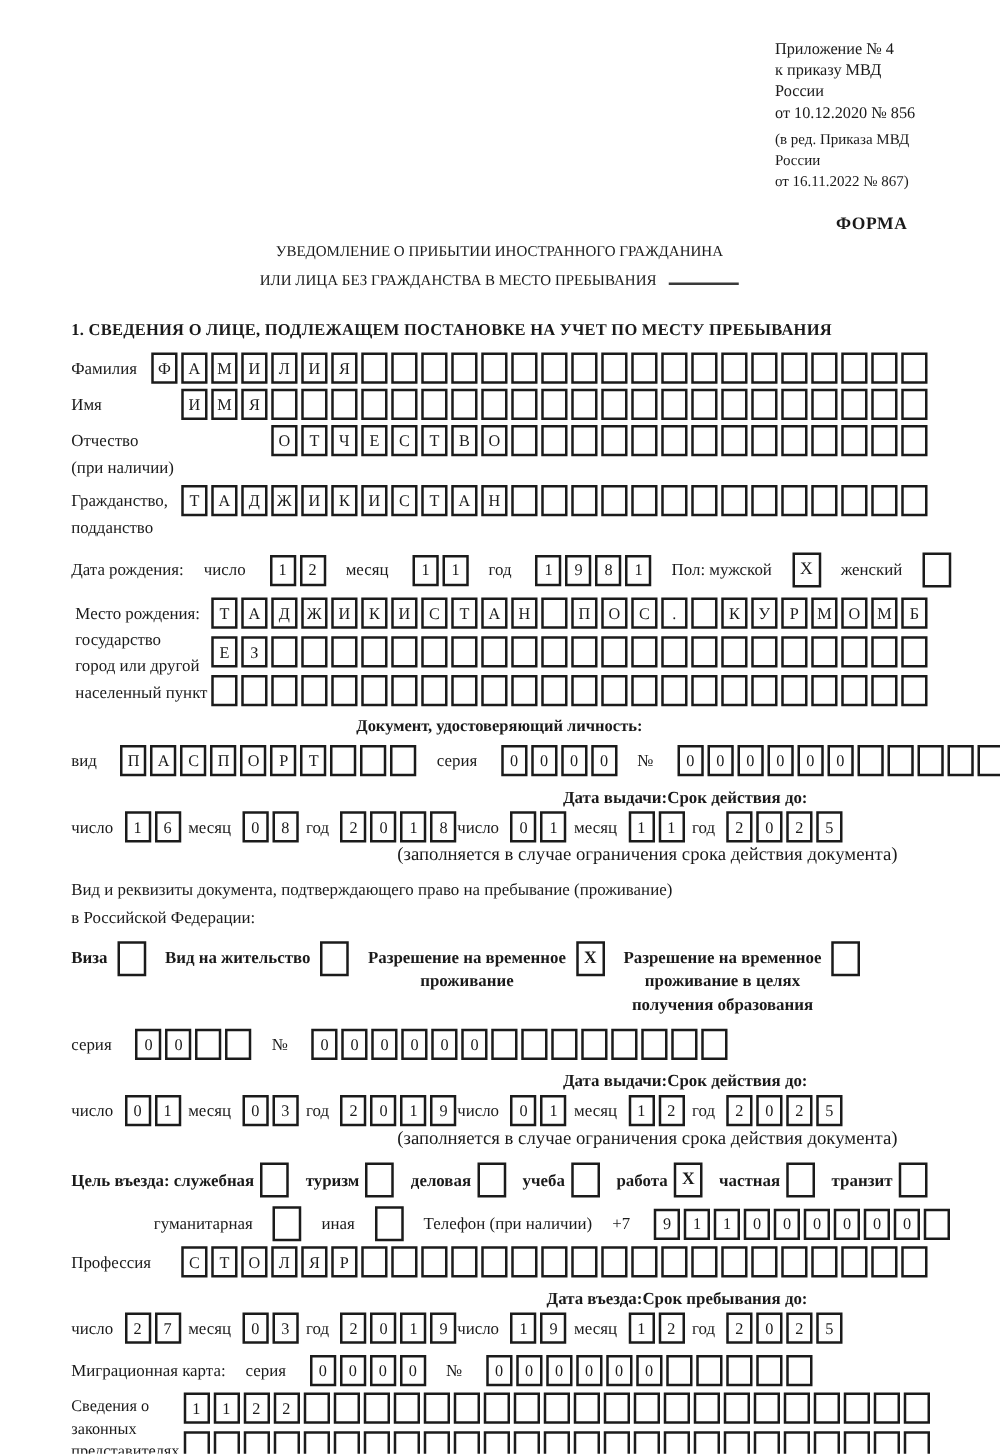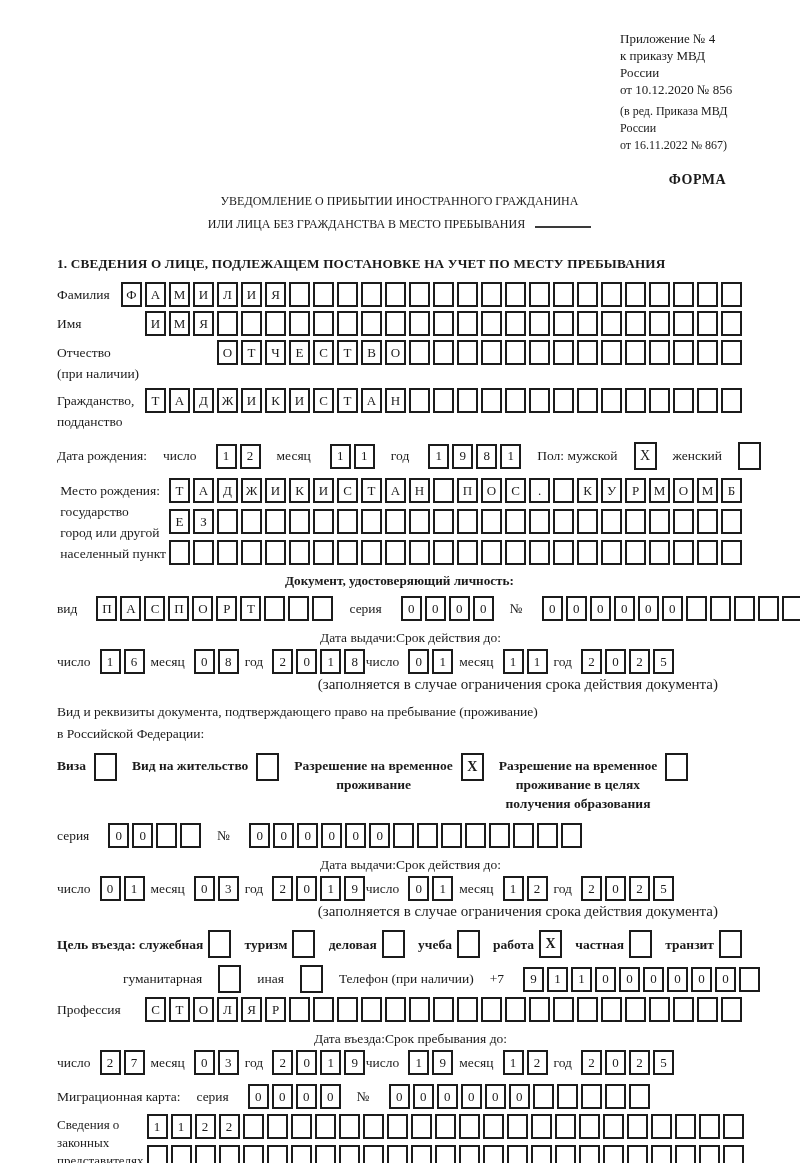--- a/index.html
+++ b/index.html
@@ -17,21 +17,21 @@
   .f-field,.f-multi{justify-content:space-between;}
   .strip{display:flex;}
   .stripcol .strip{margin-top:6px;}
   .stripcol .strip:first-child{margin-top:0;}
   .cell{width:17px;height:21px;border:2px solid #1b1b1b;margin-left:3px;display:flex;align-items:center;justify-content:center;font-size:13px;background:#fff;}
   .cbox{width:19px;height:24px;border:2px solid #1b1b1b;display:flex;align-items:center;justify-content:center;font-size:14px;background:#fff;flex:none;}
   .lblblock{font-size:13.5px;line-height:21px;padding-top:2px;}
   .tok{font-size:13.5px;}
   .f-inline{gap:16px;align-items:center;}
   .f-center{justify-content:center;font-weight:bold;font-size:13.2px;margin-top:8px;}
-  .f-ph{justify-content:center;margin-top:9px;}
+  .f-ph{justify-content:flex-end;margin-top:9px;font-weight:bold;}
   .ph-l{margin-left:118px;}
   .ph-r{margin-right:96px;}
   .f-dates{justify-content:space-between;padding-right:68px;margin-top:3px;}
   .dgroup{display:flex;gap:6px;align-items:center;}
   .f-note{justify-content:flex-end;font-size:15px;padding-right:24px;margin-top:2px;white-space:normal;}
   .f-plain{display:block;font-size:13.5px;line-height:22px;margin-top:8px;}
   .f-checks{align-items:flex-start;font-weight:bold;}
   .chk-item{display:flex;gap:8px;align-items:flex-start;}
   .chk-label{text-align:center;font-size:13.5px;line-height:19px;padding-top:3px;}
   .r-residence-doc-type{gap:15px;margin-top:8px;}

